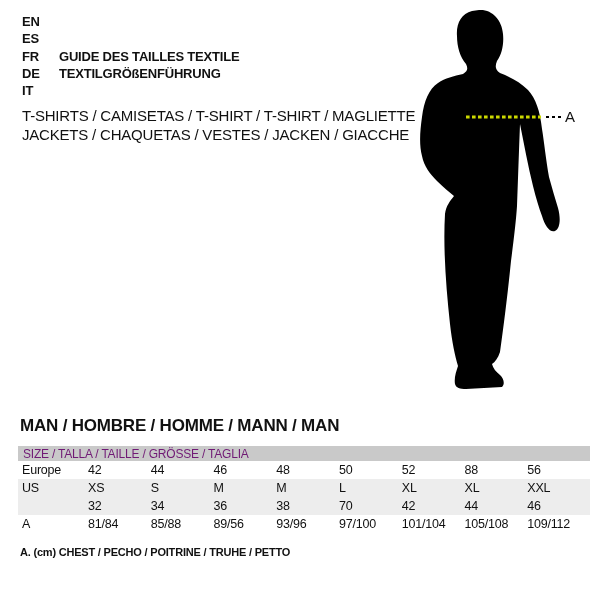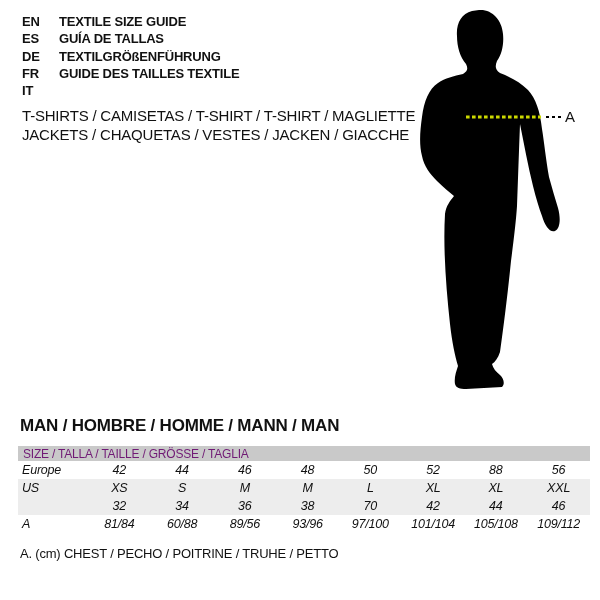--- a/index.html
+++ b/index.html
@@ -22,48 +22,46 @@
   .measure-line-out{stroke:#000;stroke-width:2;stroke-dasharray:3 3;}
   .measure-label{font-family:"Liberation Sans",sans-serif;font-size:15px;fill:#111;}
   
   .section-title{position:absolute;left:20px;top:416px;font-size:17px;font-weight:bold;white-space:nowrap;}
   
   .size-table{position:absolute;left:18px;top:446px;width:572px;font-size:12.5px;}
   .t-header{
     background:var(--header-bg,#c9c9c9);height:15px;display:flex;align-items:center;
     padding-left:5px;box-sizing:border-box;font-size:12px;color:#701a75;
   }
-  .t-row{display:grid;grid-template-columns:70px repeat(8,1fr);height:18px;align-items:center;font-style:italic;}
+  .t-row{display:grid;grid-template-columns:70px repeat(8,1fr);height:18px;align-items:center;}
   .t-row.stripe{background:var(--stripe-bg,#ededed);}
   .t-label{text-align:left;padding-left:4px;white-space:nowrap;}
-  .t-cell{text-align:center;white-space:nowrap;}
+  .t-cell{text-align:left;white-space:nowrap;}
   
-  .footnote{position:absolute;left:20px;top:546px;font-size:13px;font-weight:normal;white-space:nowrap;}
+  .footnote{position:absolute;left:20px;top:546px;font-size:11px;font-weight:bold;white-space:nowrap;}
 </style>
 </head>
 <body style="--header-bg: #c9c9c9; --stripe-bg: #ededed; --accent: #ccd900;">
 
 <div class="canvas">
 
   <div class="lang-block">
     <div class="lang-row">
       <span class="lang-code">EN</span>
-      <span class="lang-label">TEXTILE SIZE GUIDE</span>
     </div>
     <div class="lang-row">
       <span class="lang-code">ES</span>
-      <span class="lang-label">GUÍA DE TALLAS</span>
+    </div>
+    <div class="lang-row">
+      <span class="lang-code">FR</span>
+      <span class="lang-label">GUIDE DES TAILLES TEXTILE</span>
     </div>
     <div class="lang-row">
       <span class="lang-code">DE</span>
       <span class="lang-label">TEXTILGRÖßENFÜHRUNG</span>
-    </div>
-    <div class="lang-row">
-      <span class="lang-code">FR</span>
-      <span class="lang-label">GUIDE DES TAILLES TEXTILE</span>
     </div>
     <div class="lang-row">
       <span class="lang-code">IT</span>
     </div>
   </div>
 
   <div class="category-block">
     <div class="category-line">T-SHIRTS / CAMISETAS / T-SHIRT / T-SHIRT / MAGLIETTE</div>
     <div class="category-line">JACKETS / CHAQUETAS / VESTES / JACKEN / GIACCHE</div>
   </div>
@@ -146,21 +144,21 @@
       <div class="t-cell">38</div>
       <div class="t-cell">70</div>
       <div class="t-cell">42</div>
       <div class="t-cell">44</div>
       <div class="t-cell">46</div>
     </div>
 
     <div class="t-row">
       <div class="t-label">A</div>
       <div class="t-cell">81/84</div>
-      <div class="t-cell">60/88</div>
+      <div class="t-cell">85/88</div>
       <div class="t-cell">89/56</div>
       <div class="t-cell">93/96</div>
       <div class="t-cell">97/100</div>
       <div class="t-cell">101/104</div>
       <div class="t-cell">105/108</div>
       <div class="t-cell">109/112</div>
     </div>
   </div>
 
   <div class="footnote">A. (cm) CHEST / PECHO / POITRINE / TRUHE / PETTO</div>

